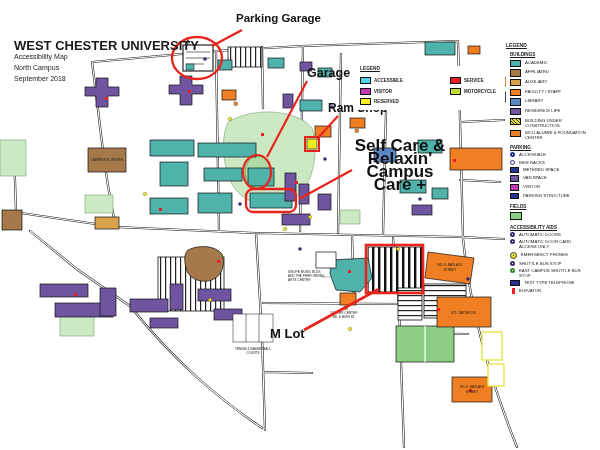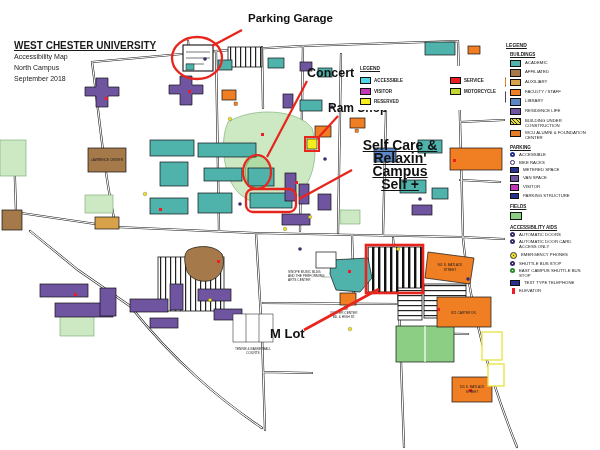--- a/index.html
+++ b/index.html
@@ -25,30 +25,30 @@
   .ann{stroke:var(--annotation-red,#e8251d);fill:none;}
   .dot-r{fill:var(--lot-service,#ee1c25);}
   .dot-y{fill:var(--icon-yellow,#f0e31d);stroke:#333;stroke-width:.3;}
   .dot-d{fill:var(--icon-dark,#3d2b6b);}
   .dot-o{fill:var(--faculty-staff,#f07f24);stroke:#333;stroke-width:.3;}
   .tiny{font-size:3.2px;fill:#1a1a1a;font-family:"Liberation Sans",sans-serif;}
   .grid{stroke:#111;stroke-width:.5;fill:#fff;}
 
   
   .title-block{position:absolute;left:14px;top:40px;line-height:11px;}
-  .title-block .t1{font-weight:bold;font-size:10px;text-decoration:underline;}
+  .title-block .t1{font-weight:bold;font-size:13px;}
   .title-block .t2{font-size:7px;}
 
   
   .ann-label{position:absolute;font-weight:bold;color:#111;white-space:nowrap;}
-  .lbl-garage{left:248px;top:12px;font-size:11.5px;}
+  .lbl-garage{left:236px;top:12px;font-size:11.5px;}
   .lbl-concert{left:307px;top:66px;font-size:12.5px;}
   .lbl-ramshop{left:328px;top:101px;font-size:12px;}
-  .lbl-selfcare{left:348px;top:139px;width:104px;font-size:14px;line-height:13px;
-                text-align:center;white-space:normal;text-decoration:underline;}
+  .lbl-selfcare{left:348px;top:139px;width:104px;font-size:17px;line-height:13px;
+                text-align:center;white-space:normal;}
   .lbl-mlot{left:270px;top:326px;font-size:13px;}
 
   
   .map-legend{position:absolute;left:357px;top:66px;width:148px;height:44px;background:#fff;}
   .map-legend .hd{font-size:4.8px;font-weight:bold;text-decoration:underline;margin:0 0 3px 3px;}
   .map-legend .col{position:absolute;top:11px;}
   .map-legend .c1{left:3px;} .map-legend .c2{left:93px;}
   .lrow{display:flex;align-items:center;gap:3px;margin-bottom:3.5px;}
   .sw{width:9px;height:5px;border:.5px solid #111;flex:none;}
   .lrow .tx{font-size:4.5px;font-weight:bold;}
@@ -298,26 +298,26 @@
   </svg>
 
   <div class="title-block">
     <div class="t1">WEST CHESTER UNIVERSITY</div>
     <div class="t2">Accessibility Map</div>
     <div class="t2">North Campus</div>
     <div class="t2">September 2018</div>
   </div>
 
   <div class="ann-label lbl-garage">Parking Garage</div>
-  <div class="ann-label lbl-concert">Concert</div>
+  <div class="ann-label lbl-concert">Garage</div>
   <div class="ann-label lbl-ramshop">Ram Shop</div>
   <div class="ann-label lbl-selfcare">
     <div>Self Care &amp;</div>
     <div>Relaxin' Campus</div>
-    <div>Self +</div>
+    <div>Care +</div>
   </div>
   <div class="ann-label lbl-mlot">M Lot</div>
 
   <div class="map-legend">
     <div class="hd">LEGEND</div>
     <div class="col c1">
       <div class="lrow">
         <span class="sw sw-pacc"></span>
         <span class="tx">ACCESSIBLE</span>
       </div>

